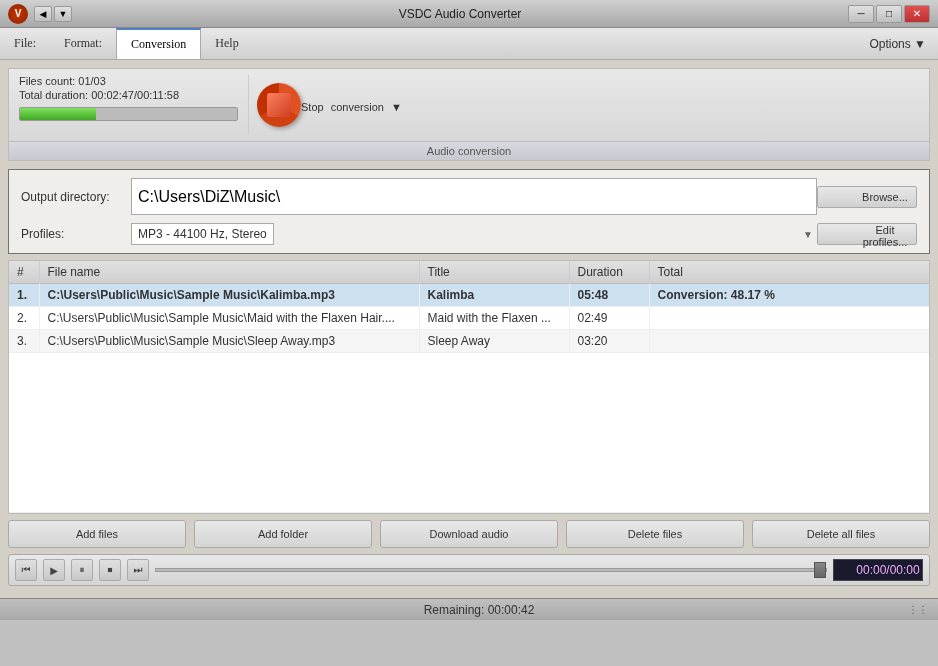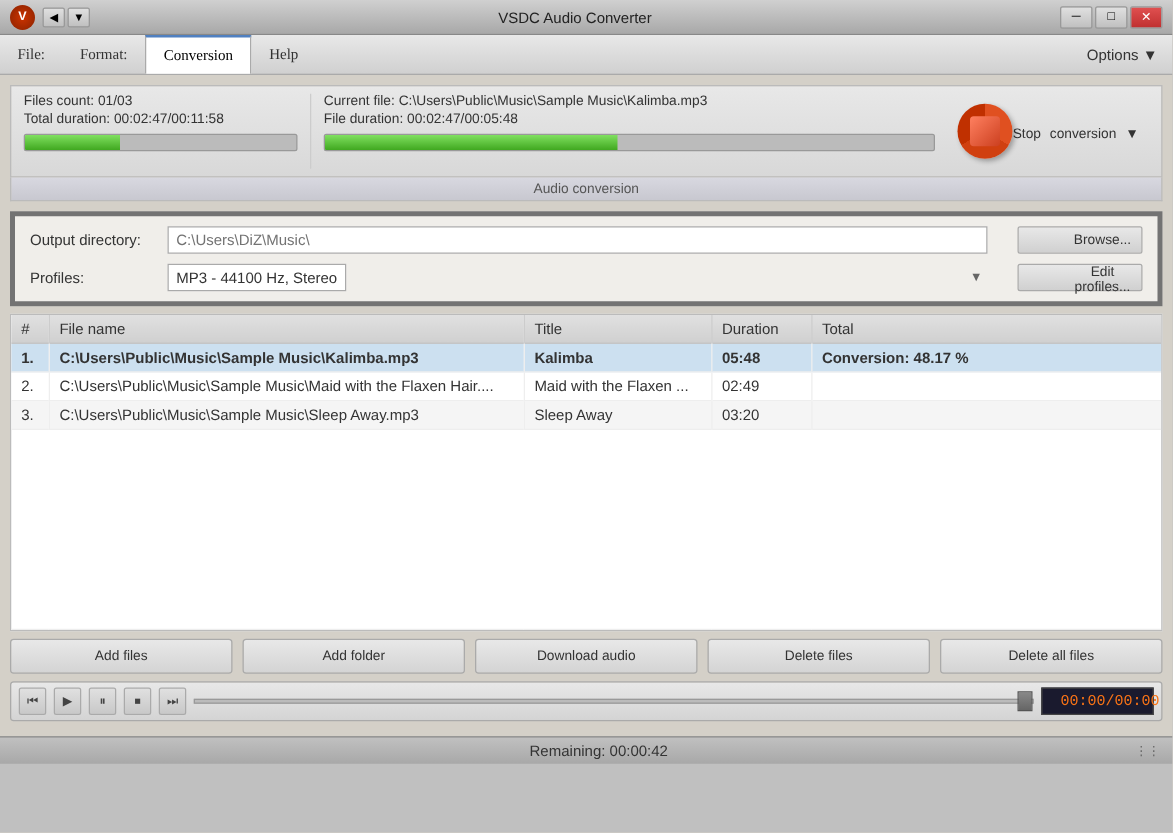--- a/index.html
+++ b/index.html
@@ -159,43 +159,43 @@
       text-align: center;
       padding: 3px;
       color: #555;
       font-size: 11px;
       margin-bottom: 8px;
     }
 
     
     .form-area {
       background: #f0eeea;
-      border: 4px solid #737373;
+      border: 1px solid #737373;
       padding: 8px 12px;
       margin-bottom: 6px;
     }
     .form-row {
       display: flex;
       align-items: center;
       margin-bottom: 8px;
     }
     .form-row:last-child { margin-bottom: 0; }
     .form-label {
       width: 110px;
       color: #333;
       font-size: 12px;
     }
     .form-input {
       flex: 1;
-      height: 22px;
+      height: 37px;
       border: 1px solid #aaa;
       background: white;
       padding: 2px 6px;
-      font-size: 12px;
-      color: #737373;
+      font-size: 16px;
+      color: #000000;
     }
     .form-select {
       flex: 1;
       height: 22px;
       border: 1px solid #aaa;
       background: white;
       padding: 2px 6px;
       font-size: 12px;
       color: #333;
       appearance: none;
@@ -214,21 +214,21 @@
       pointer-events: none;
     }
     .form-btn {
       width: 100px;
       height: 22px;
       background: linear-gradient(to bottom, #e8e8e8, #d0d0d0);
       border: 1px solid #aaa;
       border-radius: 2px;
       cursor: pointer;
       font-size: 11px;
-      margin-left: 24px;
+      margin-left: 0;
       color: #333;
       padding-left: 36px;
     }
 
     
     .table-container {
       background: white;
       border: 1px solid #bbb;
       margin-bottom: 6px;
       overflow: hidden;
@@ -315,22 +315,22 @@
       transform: translateY(-50%);
       width: 12px; height: 16px;
       background: linear-gradient(to bottom, #888, #666);
       border: 1px solid #555;
       cursor: pointer;
     }
     .time-display {
       width: 90px;
       height: 22px;
       background: #1a1a2e;
-      color: #f97316;
-      font-family: Liberation Mono, monospace;
+      color: #f0abfc;
+      font-family: Liberation Sans, sans-serif;
       font-size: 12px;
       display: flex; align-items: center; justify-content: center;
       border: 1px solid #444;
       padding-left: 20px;
     }
 
     
     .status-bar {
       background: linear-gradient(to bottom, #c0c0c0, #a8a8a8);
       height: 22px;
@@ -421,29 +421,20 @@
 
 <div class="main-content">
 
   <div class="info-bar">
     <div class="info-left">
       <div class="info-label">Files count: 01/03</div>
       <div class="info-label">Total duration: 00:02:47/00:11:58</div>
       <div class="progress-container">
         <div class="progress-bar-bg">
           <div class="progress-bar-fill" style="width: 35%;"></div>
-        </div>
-      </div>
-    </div>
-    <div class="info-center">
-      <div class="info-label">Current file: C:\Users\Public\Music\Sample Music\Kalimba.mp3</div>
-      <div class="info-label">File duration: 00:02:47/00:05:48</div>
-      <div class="progress-container">
-        <div class="progress-bar-bg">
-          <div class="progress-bar-fill" style="width: 48%;"></div>
         </div>
       </div>
     </div>
     <div class="info-right">
       <div class="stop-conversion-btn">
         <div class="stop-circle"></div>
         <div class="stop-label-text">
           <span>Stop</span>&nbsp;<span>conversion</span>&nbsp;<span>▼</span>
         </div>
       </div>

